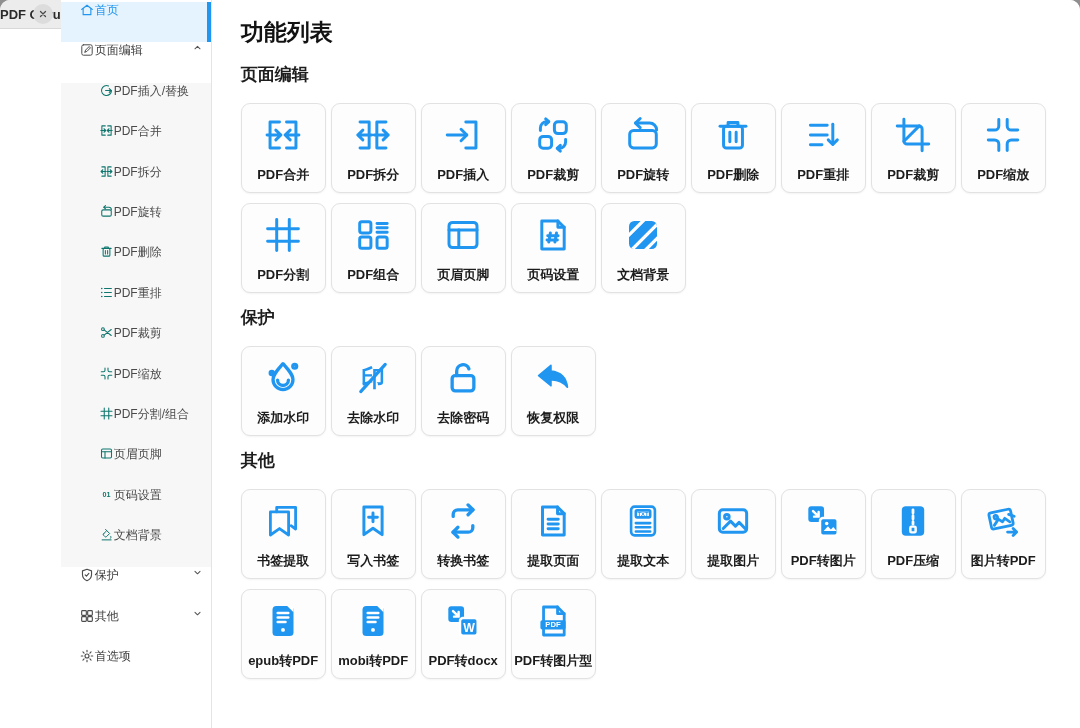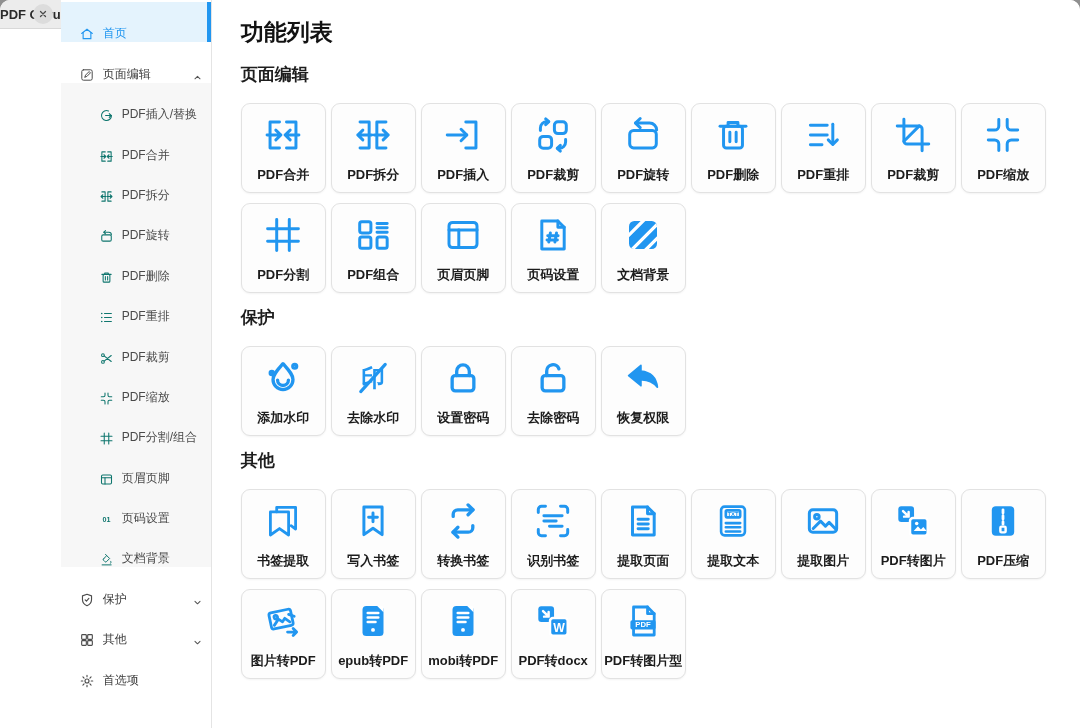--- a/index.html
+++ b/index.html
@@ -12,21 +12,21 @@
   
   .titlebar{height:28px;background:#ececec;border-bottom:1px solid #d8d8d8;position:relative;
     display:flex;align-items:center;justify-content:center;flex:none;}
   .titlebar .title{font-size:13px;font-weight:bold;color:#2b2b2b;}
   .close-btn{position:absolute;right:8px;top:4px;width:20px;height:20px;border-radius:50%;
     background:#dcdcdc;border:none;display:flex;align-items:center;justify-content:center;padding:0;cursor:pointer;}
   .close-btn svg{width:10px;height:10px;}
   
   .app{flex:1;display:flex;min-height:0;}
   .sidebar{width:151px;flex:none;border-right:1px solid #e4e4e4;background:#fff;padding-top:2px;box-sizing:border-box;overflow:hidden;}
-  .side-item{height:40.4px;display:flex;align-items:flex-end;padding:0 8px 0 18px;gap:8px;
+  .side-item{height:40.4px;display:flex;align-items:flex-start;padding:0 8px 0 18px;
     font-size:12px;color:#3c3c3c;position:relative;cursor:pointer;box-sizing:border-box;}
   .side-item.sub{padding-left:56px;background:#f7f7f7;color:#4a4a4a;}
   .side-item.active{background:#e4f3fd;color:var(--accent);}
   .side-item.active::after{content:'';position:absolute;right:0;top:0;bottom:0;width:4px;background:var(--accent);}
   .side-icon{width:16px;height:16px;flex:none;display:flex;color:#4c4c4c;}
   .side-item.sub .side-icon{width:15px;height:15px;margin-left:-18px;color:#0f766e;}
   .side-item.active .side-icon{color:var(--accent);}
   .side-icon svg{width:100%;height:100%;}
   .side-label{white-space:nowrap;}
   .chev{width:11px;height:11px;margin-left:auto;color:#555;display:flex;}
@@ -422,29 +422,20 @@
                     <text x="12" y="16.4" text-anchor="middle" font-size="13.5" font-weight="bold" fill="currentColor" stroke="none">印</text>
                     <path d="M5 19.8 19 4.2"></path>
                   </svg>
                 </span>
                 <span class="card-label">去除水印</span>
               </div>
               <div class="card">
                 <span class="card-icon">
                   <svg viewBox="0 0 24 24" fill="none" stroke="currentColor" stroke-width="1.9" stroke-linecap="round" stroke-linejoin="round">
                     <rect x="5.8" y="10.6" width="12.4" height="8.8" rx="1.8"></rect>
-                    <path d="M8.4 10.6V8.1a3.6 3.6 0 0 1 7.2 0v2.5"></path>
-                  </svg>
-                </span>
-                <span class="card-label">设置密码</span>
-              </div>
-              <div class="card">
-                <span class="card-icon">
-                  <svg viewBox="0 0 24 24" fill="none" stroke="currentColor" stroke-width="1.9" stroke-linecap="round" stroke-linejoin="round">
-                    <rect x="5.8" y="10.6" width="12.4" height="8.8" rx="1.8"></rect>
                     <path d="M8.4 10.6V8.1a3.6 3.6 0 0 1 7-1.3"></path>
                   </svg>
                 </span>
                 <span class="card-label">去除密码</span>
               </div>
               <div class="card">
                 <span class="card-icon">
                   <svg viewBox="0 0 24 24" fill="none" stroke="currentColor" stroke-width="1.7" stroke-linecap="round" stroke-linejoin="round">
                     <path d="M10.8 4.8 3.8 10.6l7 5.8v-3.3c4.1-.2 6.7 1 9.4 4.1-.6-5.3-3.3-8.6-9.4-9.2V4.8z" fill="currentColor" stroke="currentColor" stroke-width="1"></path>
                   </svg>
@@ -477,32 +468,20 @@
               <div class="card">
                 <span class="card-icon">
                   <svg viewBox="0 0 24 24" fill="none" stroke="currentColor" stroke-width="1.9" stroke-linecap="round" stroke-linejoin="round">
                     <path d="M6.4 9.4V8.2a2.6 2.6 0 0 1 2.6-2.6h8.7"></path>
                     <path d="M14.9 2.8 17.7 5.6 14.9 8.4"></path>
                     <path d="M17.6 14.6v1.2a2.6 2.6 0 0 1-2.6 2.6H6.3"></path>
                     <path d="M9.1 21.2 6.3 18.4l2.8-2.8"></path>
                   </svg>
                 </span>
                 <span class="card-label">转换书签</span>
-              </div>
-              <div class="card">
-                <span class="card-icon">
-                  <svg viewBox="0 0 24 24" fill="none" stroke="currentColor" stroke-width="1.7" stroke-linecap="round" stroke-linejoin="round">
-                    <path d="M3.6 7.2V5.4a1.8 1.8 0 0 1 1.8-1.8h2.3"></path>
-                    <path d="M16.3 3.6h2.3a1.8 1.8 0 0 1 1.8 1.8v1.8"></path>
-                    <path d="M20.4 16.8v1.8a1.8 1.8 0 0 1-1.8 1.8h-2.3"></path>
-                    <path d="M7.7 20.4H5.4a1.8 1.8 0 0 1-1.8-1.8v-1.8"></path>
-                    <path d="M6.8 9h10.4M6.8 12h7M10 15h7.2"></path>
-                  </svg>
-                </span>
-                <span class="card-label">识别书签</span>
               </div>
               <div class="card">
                 <span class="card-icon">
                   <svg viewBox="0 0 24 24" fill="none" stroke="currentColor" stroke-width="1.7" stroke-linecap="round" stroke-linejoin="round">
                     <path d="M6 4h8.6l3.8 3.8V20H6z"></path>
                     <path d="M14.6 4v3.8h3.8"></path>
                     <path d="M9.2 11h5.8M9.2 13.7h5.8M9.2 16.4h5.8"></path>
                   </svg>
                 </span>
                 <span class="card-label">提取页面</span>

